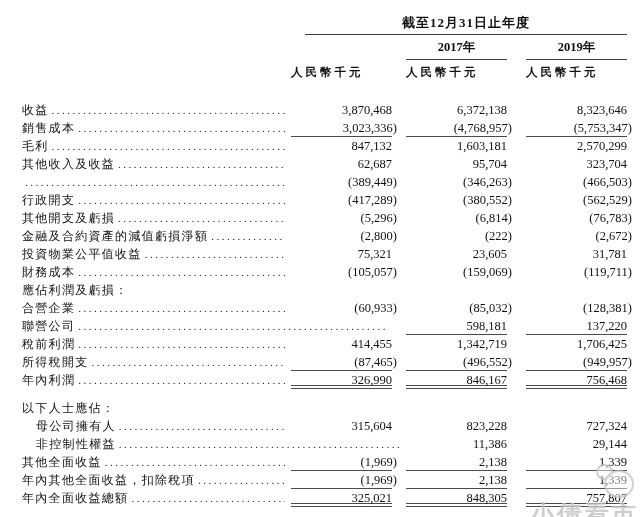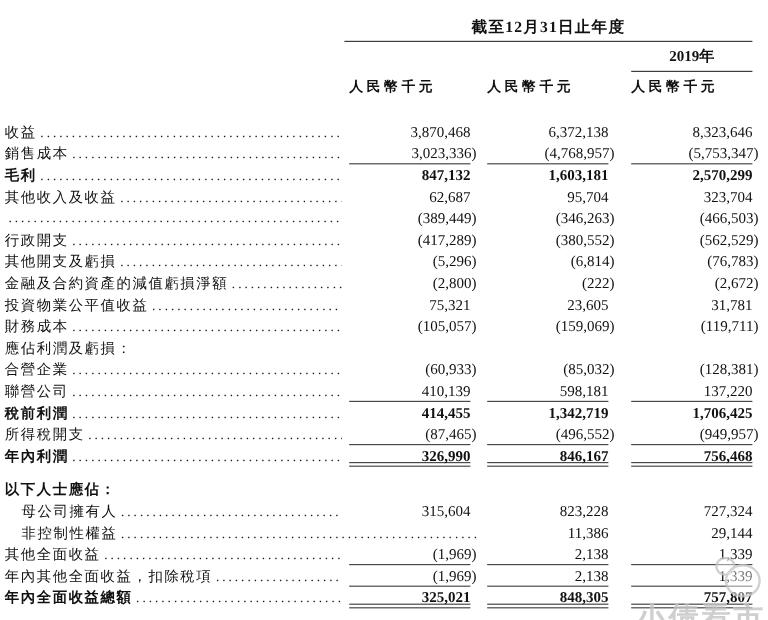--- a/index.html
+++ b/index.html
@@ -5,20 +5,21 @@
   html,body{margin:0;padding:0;background:#ffffff;}
   .page{
     position:relative;
     width:640px;height:517px;
     background:#ffffff;
     font-family:"Liberation Serif","DejaVu Serif",serif;
     color:#111;
     overflow:hidden;
     box-sizing:border-box;
     padding-top:14px;
+    padding-left:18px;
   }
   
   .head{padding-left:4px;padding-right:13px;}
   .period-title{
     margin-left:283px;
     text-align:center;
     font-weight:bold;
     font-size:13px;
     letter-spacing:1px;
     line-height:17px;
@@ -50,21 +51,21 @@
   .frow{
     display:flex;
     align-items:baseline;
     height:18px;
     line-height:18px;
     padding-left:4px;padding-right:13px;
     box-sizing:border-box;
     font-size:12px;
   }
   .frow.gap-before{margin-top:10px;gap:24px;}
-  .frow.bold .label,.frow.bold .val{font-weight:bold;}
+  .frow.bold .label,.frow.bold .val{font-weight:normal;}
   .label{
     letter-spacing:1.3px;
     white-space:nowrap;
   }
   .label.indent{padding-left:14px;}
   .leader{
     flex:1;
     overflow:hidden;
     white-space:nowrap;
     font-size:11px;
@@ -121,20 +122,21 @@
 <body>
 
 <div class="page">
 
   <div class="head">
     <div class="period-title">截至12月31日止年度</div>
     <div class="head-rule"></div>
 
     <div class="cols-row">
       <span class="cols-spacer"></span>
+      <span class="ycell ml2">2017年</span>
       <span class="ycell ml19">2019年</span>
     </div>
 
     <div class="cols-row unit-row">
       <span class="cols-spacer"></span>
       <span class="ucell ml2">人民幣千元</span>
       <span class="ucell ml14">人民幣千元</span>
       <span class="ucell ml19">人民幣千元</span>
     </div>
   </div>
@@ -219,21 +221,20 @@
       <div class="frow">
       <span class="label">合營企業</span>
       <span class="leader">..........................................................................................</span>
       <span class="val v1 ml2"><span class="hang">(60,933)</span></span>
       <span class="val v2 ml14"><span class="hang">(85,032)</span></span>
       <span class="val v3 ml19"><span class="hang">(128,381)</span></span>
     </div>
       <div class="frow">
       <span class="label">聯營公司</span>
       <span class="leader">..........................................................................................</span>
-      <span class="val v1 ml2 rule-single"><span>410,139</span></span>
       <span class="val v2 ml14 rule-single"><span>598,181</span></span>
       <span class="val v3 ml19 rule-single"><span>137,220</span></span>
     </div>
       <div class="frow bold">
       <span class="label">稅前利潤</span>
       <span class="leader">..........................................................................................</span>
       <span class="val v1 ml2"><span>414,455</span></span>
       <span class="val v2 ml14"><span>1,342,719</span></span>
       <span class="val v3 ml19"><span>1,706,425</span></span>
     </div>

